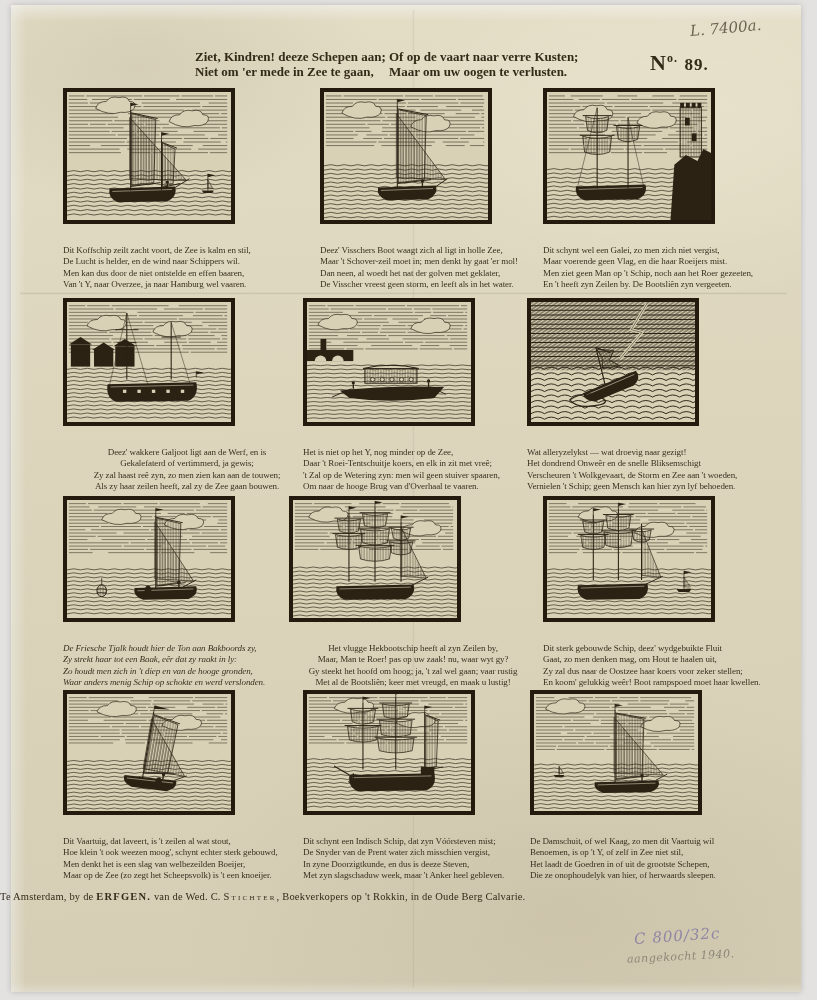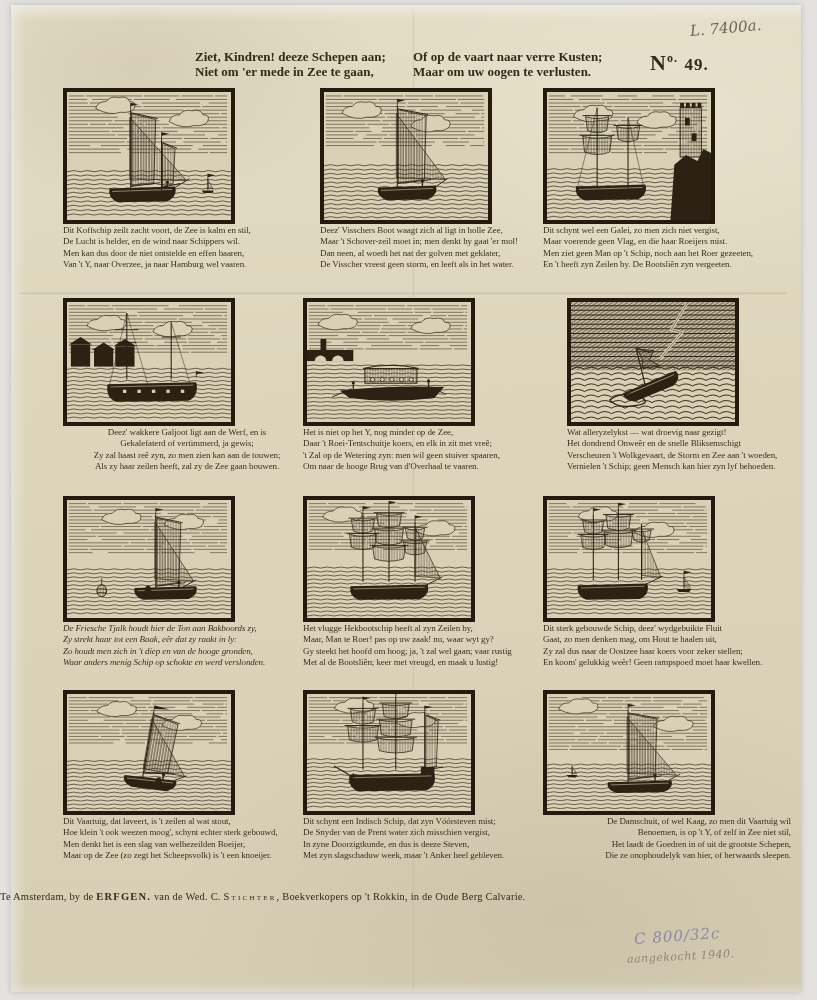--- a/index.html
+++ b/index.html
@@ -18,29 +18,29 @@
   .edge-left{left:11px;top:5px;bottom:8px;width:15px;background:linear-gradient(90deg,rgba(240,240,238,.5),rgba(240,240,238,0))}
   .edge-bottom{left:11px;right:16px;bottom:8px;height:10px;background:linear-gradient(rgba(235,234,230,0),rgba(235,234,230,.45))}
   .crease-h{position:absolute;left:20px;right:30px;top:292px;height:3px;opacity:.18;
     background:linear-gradient(rgba(90,80,60,.0),rgba(90,80,60,.8),rgba(255,255,255,.6))}
   .crease-v{position:absolute;top:10px;bottom:12px;left:412px;width:3px;opacity:.12;
     background:linear-gradient(90deg,rgba(90,80,60,0),rgba(90,80,60,.7),rgba(255,255,250,.5))}
 
   .hdr{position:absolute;color:#332a18;font-weight:600;font-size:13px;line-height:15px}
   .hdr .hl{display:block;white-space:nowrap}
   .hdr-left{left:195px;top:49px}
-  .hdr-right{left:413px;top:49px}
+  .hdr-right{left:389px;top:49px}
   .no{position:absolute;left:650px;top:50px;color:#332a18;font-size:22px;font-weight:600;letter-spacing:1px}
   .no sup{font-size:12px}
   .no .noval{font-size:17px}
 
   .panel{position:absolute;width:180px}
   .cut{width:172px;border:4px solid #241a0e;background:#d8d1b5;overflow:hidden}
   .cut svg{display:block}
-  .verse{display:block;margin-top:1px;width:248px;font-size:9px;line-height:11.4px;color:#3a3120;letter-spacing:-.1px}
+  .verse{display:block;margin-top:21px;width:248px;font-size:9px;line-height:11.4px;color:#3a3120;letter-spacing:-.1px}
   .vl{display:block;white-space:nowrap;overflow:hidden}
 
   .imprint{position:absolute;left:0;right:0;top:891px;font-size:10.5px;color:#342b1b;letter-spacing:.2px}
   .imprint .erf{font-weight:bold;letter-spacing:1.2px}
   .imprint .sti{font-variant:small-caps;letter-spacing:2.2px}
 
   .mark{position:absolute;font-family:"DejaVu Serif",serif;font-style:italic;white-space:nowrap}
   .mark-top{left:690px;top:19px;font-size:15px;color:#6e6352;transform:rotate(-5deg)}
   .mark-code{left:634px;top:927px;font-size:15px;color:#9187a5;transform:rotate(-4deg);letter-spacing:1px}
   .mark-note{left:627px;top:950px;font-size:11px;color:#8d8779;transform:rotate(-3deg);letter-spacing:.5px}
@@ -56,21 +56,21 @@
 <div class="crease-v"></div>
 
 <div class="hdr hdr-left">
   <span class="hl">Ziet, Kindren! deeze Schepen aan;</span>
   <span class="hl">Niet om 'er mede in Zee te gaan,</span>
 </div>
 <div class="hdr hdr-right">
   <span class="hl">Of op de vaart naar verre Kusten;</span>
   <span class="hl">Maar om uw oogen te verlusten.</span>
 </div>
-<div class="no"><span>N</span><sup>o.</sup> <span class="noval">49.</span></div>
+<div class="no"><span>N</span><sup>o.</sup> <span class="noval">89.</span></div>
 
 <div class="mark mark-top">L. 7400a.</div>
 
 <div id="grid" style="position:absolute;inset:0">
     <figure class="panel" style="left: 63px; top: 88px;">
       <div class="cut" style="height: 136px;">
         <svg viewBox="0 0 170 130" preserveAspectRatio="none" style="width: 100%; height: 100%;">
           <defs>
             <pattern id="h0" width="2.8" height="3" patternUnits="userSpaceOnUse">
               <line x1="1" y1="0" x2="1" y2="3" stroke="#2b2214" stroke-width="0.5"></line>
@@ -675,21 +675,21 @@
           <line x1="128" y1="92" x2="144" y2="100" stroke="#2b2214" stroke-width="1"></line>
         </svg>
       </div>
       <figcaption class="verse">
         <span class="vl">Het is niet op het Y, nog minder op de Zee,</span>
         <span class="vl">Daar 't Roei-Tentschuitje koers, en elk in zit met vreê;</span>
         <span class="vl">'t Zal op de Wetering zyn: men wil geen stuiver spaaren,</span>
         <span class="vl">Om naar de hooge Brug van d'Overhaal te vaaren.</span>
       </figcaption>
     </figure>
-    <figure class="panel" style="left: 567px; top: 298px;">
+    <figure class="panel" style="left: 527px; top: 298px;">
       <div class="cut" style="height: 128px;">
         <svg viewBox="0 0 170 130" preserveAspectRatio="none" style="width: 100%; height: 100%;">
           <defs>
             <pattern id="h5" width="2.8" height="3" patternUnits="userSpaceOnUse">
               <line x1="1" y1="0" x2="1" y2="3" stroke="#2b2214" stroke-width="0.5"></line>
             </pattern>
             <pattern id="d5" width="3" height="3" patternUnits="userSpaceOnUse" patternTransform="rotate(55)">
               <line x1="1" y1="0" x2="1" y2="3" stroke="#2b2214" stroke-width="0.9"></line>
             </pattern>
           </defs>
@@ -853,21 +853,21 @@
           <line x1="116" y1="92" x2="116" y2="97" stroke="#2b2214" stroke-width="1.4"></line>
         </svg>
       </div>
       <figcaption class="verse">
         <span class="vl">De Friesche Tjalk houdt hier de Ton aan Bakboords zy,</span>
         <span class="vl">Zy strekt haar tot een Baak, eêr dat zy raakt in ly:</span>
         <span class="vl">Zo houdt men zich in 't diep en van de hooge gronden,</span>
         <span class="vl">Waar anders menig Schip op schokte en werd verslonden.</span>
       </figcaption>
     </figure>
-    <figure class="panel" style="left: 303px; top: 496px;">
+    <figure class="panel" style="left: 289px; top: 496px; text-align: center;">
       <div class="cut" style="height: 126px;">
         <svg viewBox="0 0 170 130" preserveAspectRatio="none" style="width: 100%; height: 100%;">
           <defs>
             <pattern id="h7" width="2.8" height="3" patternUnits="userSpaceOnUse">
               <line x1="1" y1="0" x2="1" y2="3" stroke="#2b2214" stroke-width="0.5"></line>
             </pattern>
             <pattern id="d7" width="3" height="3" patternUnits="userSpaceOnUse" patternTransform="rotate(55)">
               <line x1="1" y1="0" x2="1" y2="3" stroke="#2b2214" stroke-width="0.9"></line>
             </pattern>
           </defs>
@@ -1109,21 +1109,21 @@
           <line x1="142" y1="98" x2="142" y2="84.8" stroke="#2b2214" stroke-width="0.8"></line>
           <polygon points="142,84.8 148.6,95.8 142,95.8" fill="url(#h8)" stroke="#2b2214" stroke-width="0.5"></polygon>
           <line x1="142" y1="85" x2="142" y2="78" stroke="#2b2214" stroke-width="0.8"></line>
           <polygon points="142,78 150,79.5 142,81.5" fill="#2b2214"></polygon>
         </svg>
       </div>
       <figcaption class="verse">
         <span class="vl">Dit sterk gebouwde Schip, deez' wydgebuikte Fluit</span>
         <span class="vl">Gaat, zo men denken mag, om Hout te haalen uit,</span>
         <span class="vl">Zy zal dus naar de Oostzee haar koers voor zeker stellen;</span>
-        <span class="vl">En koom' gelukkig weêr!  Geen rampspoed moet haar kwellen.</span>
+        <span class="vl">En koom' gelukkig weêr!  Boot rampspoed moet haar kwellen.</span>
       </figcaption>
     </figure>
     <figure class="panel" style="left: 63px; top: 690px;">
       <div class="cut" style="height: 125px;">
         <svg viewBox="0 0 170 130" preserveAspectRatio="none" style="width: 100%; height: 100%;">
           <defs>
             <pattern id="h9" width="2.8" height="3" patternUnits="userSpaceOnUse">
               <line x1="1" y1="0" x2="1" y2="3" stroke="#2b2214" stroke-width="0.5"></line>
             </pattern>
             <pattern id="d9" width="3" height="3" patternUnits="userSpaceOnUse" patternTransform="rotate(55)">
@@ -1355,21 +1355,21 @@
           <polygon points="122,13 130,14.5 122,16.5" fill="#2b2214"></polygon>
         </svg>
       </div>
       <figcaption class="verse">
         <span class="vl">Dit schynt een Indisch Schip, dat zyn Vóórsteven mist;</span>
         <span class="vl">De Snyder van de Prent water zich misschien vergist,</span>
         <span class="vl">In zyne Doorzigtkunde, en dus is deeze Steven,</span>
         <span class="vl">Met zyn slagschaduw week, maar 't Anker heel gebleven.</span>
       </figcaption>
     </figure>
-    <figure class="panel" style="left: 543px; top: 690px; text-align: right;">
+    <figure class="panel" style="left: 530px; top: 690px;">
       <div class="cut" style="height: 125px;">
         <svg viewBox="0 0 170 130" preserveAspectRatio="none" style="width: 100%; height: 100%;">
           <defs>
             <pattern id="h11" width="2.8" height="3" patternUnits="userSpaceOnUse">
               <line x1="1" y1="0" x2="1" y2="3" stroke="#2b2214" stroke-width="0.5"></line>
             </pattern>
             <pattern id="d11" width="3" height="3" patternUnits="userSpaceOnUse" patternTransform="rotate(55)">
               <line x1="1" y1="0" x2="1" y2="3" stroke="#2b2214" stroke-width="0.9"></line>
             </pattern>
           </defs>

